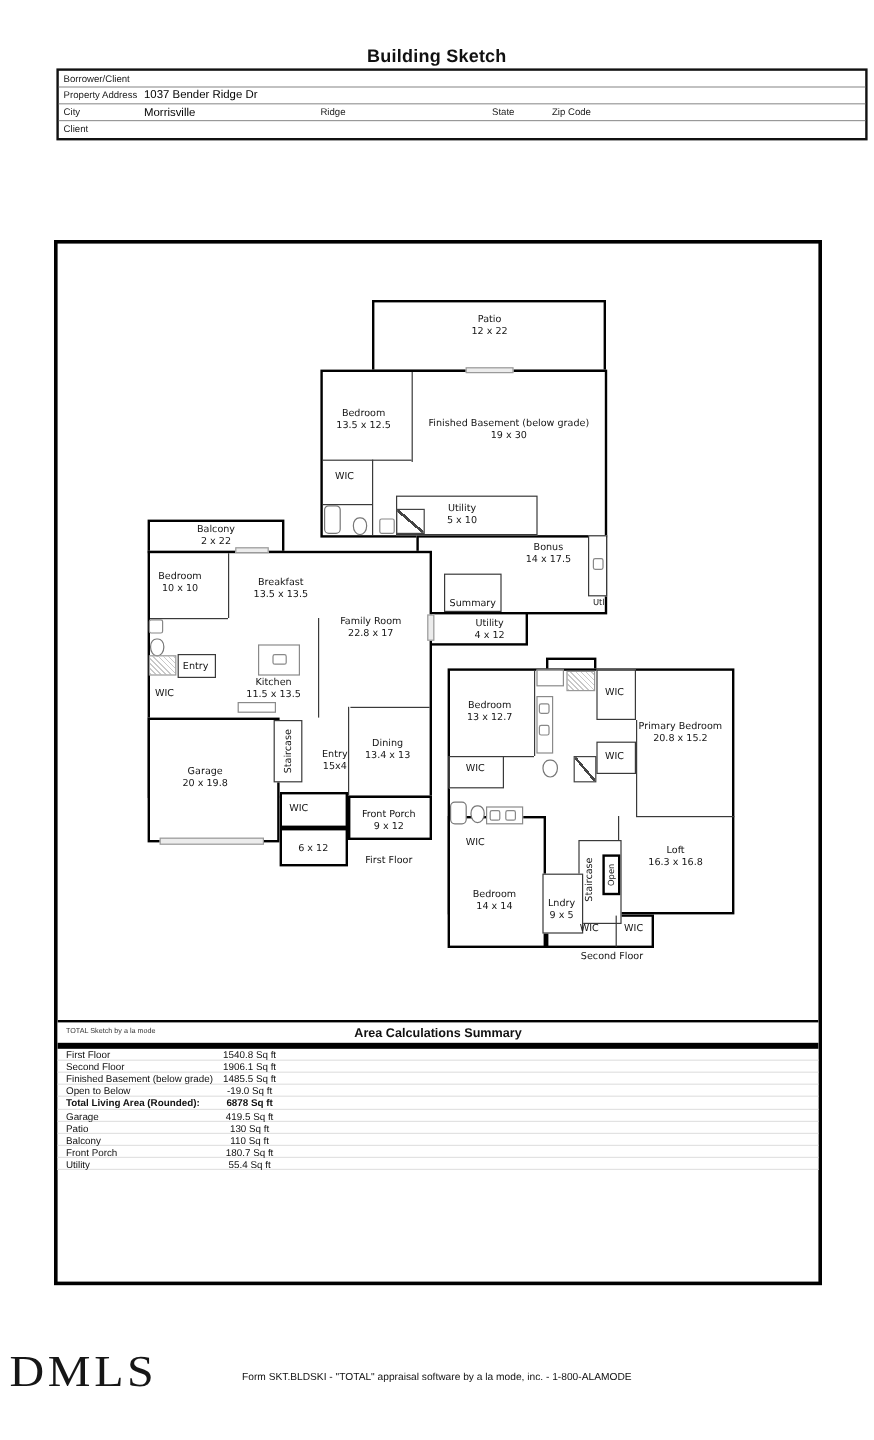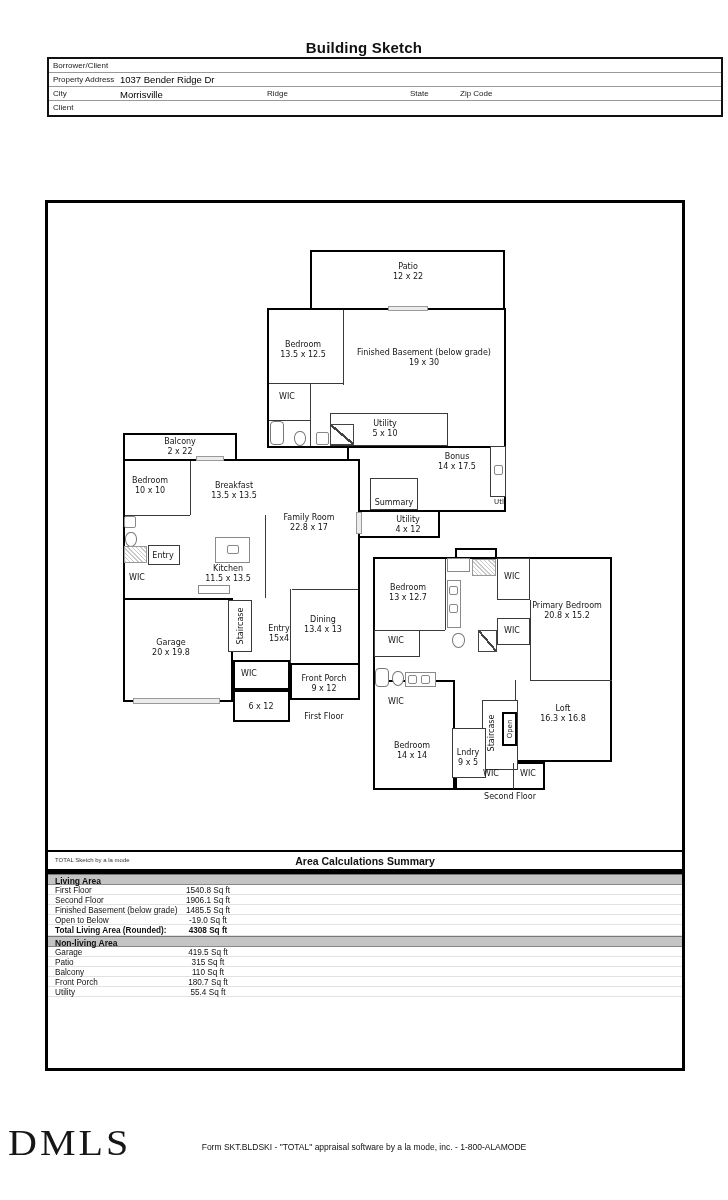--- a/index.html
+++ b/index.html
@@ -257,49 +257,47 @@
     <span>WIC</span></div>
   <div class="lbl" style="left:510px;top:797px">
     <span>Second Floor</span></div>
 
   <div class="summary">
     <div class="sum-head">
       <span class="watermark">TOTAL Sketch by a la mode</span>
       <span class="sum-title">Area Calculations Summary</span>
     </div>
     <div class="sum-divider"></div>
-    <div class="band">Living Area</div>
     <div class="srow">
       <span class="sl">First Floor</span>
       <span class="sv">1540.8 Sq ft</span>
       </div>
     <div class="srow">
       <span class="sl">Second Floor</span>
       <span class="sv">1906.1 Sq ft</span>
       </div>
     <div class="srow">
       <span class="sl">Finished Basement (below grade)</span>
       <span class="sv">1485.5 Sq ft</span>
       </div>
     <div class="srow">
       <span class="sl">Open to Below</span>
       <span class="sv">-19.0 Sq ft</span>
       </div>
     <div class="srow total">
       <span class="sl">Total Living Area (Rounded):</span>
-      <span class="sv">4308 Sq ft</span>
-      </div>
-    <div class="band">Non-living Area</div>
+      <span class="sv">6878 Sq ft</span>
+      </div>
     <div class="srow">
       <span class="sl">Garage</span>
       <span class="sv">419.5 Sq ft</span>
       </div>
     <div class="srow">
       <span class="sl">Patio</span>
-      <span class="sv">315 Sq ft</span>
+      <span class="sv">130 Sq ft</span>
       </div>
     <div class="srow">
       <span class="sl">Balcony</span>
       <span class="sv">110 Sq ft</span>
       </div>
     <div class="srow">
       <span class="sl">Front Porch</span>
       <span class="sv">180.7 Sq ft</span>
       </div>
     <div class="srow">

